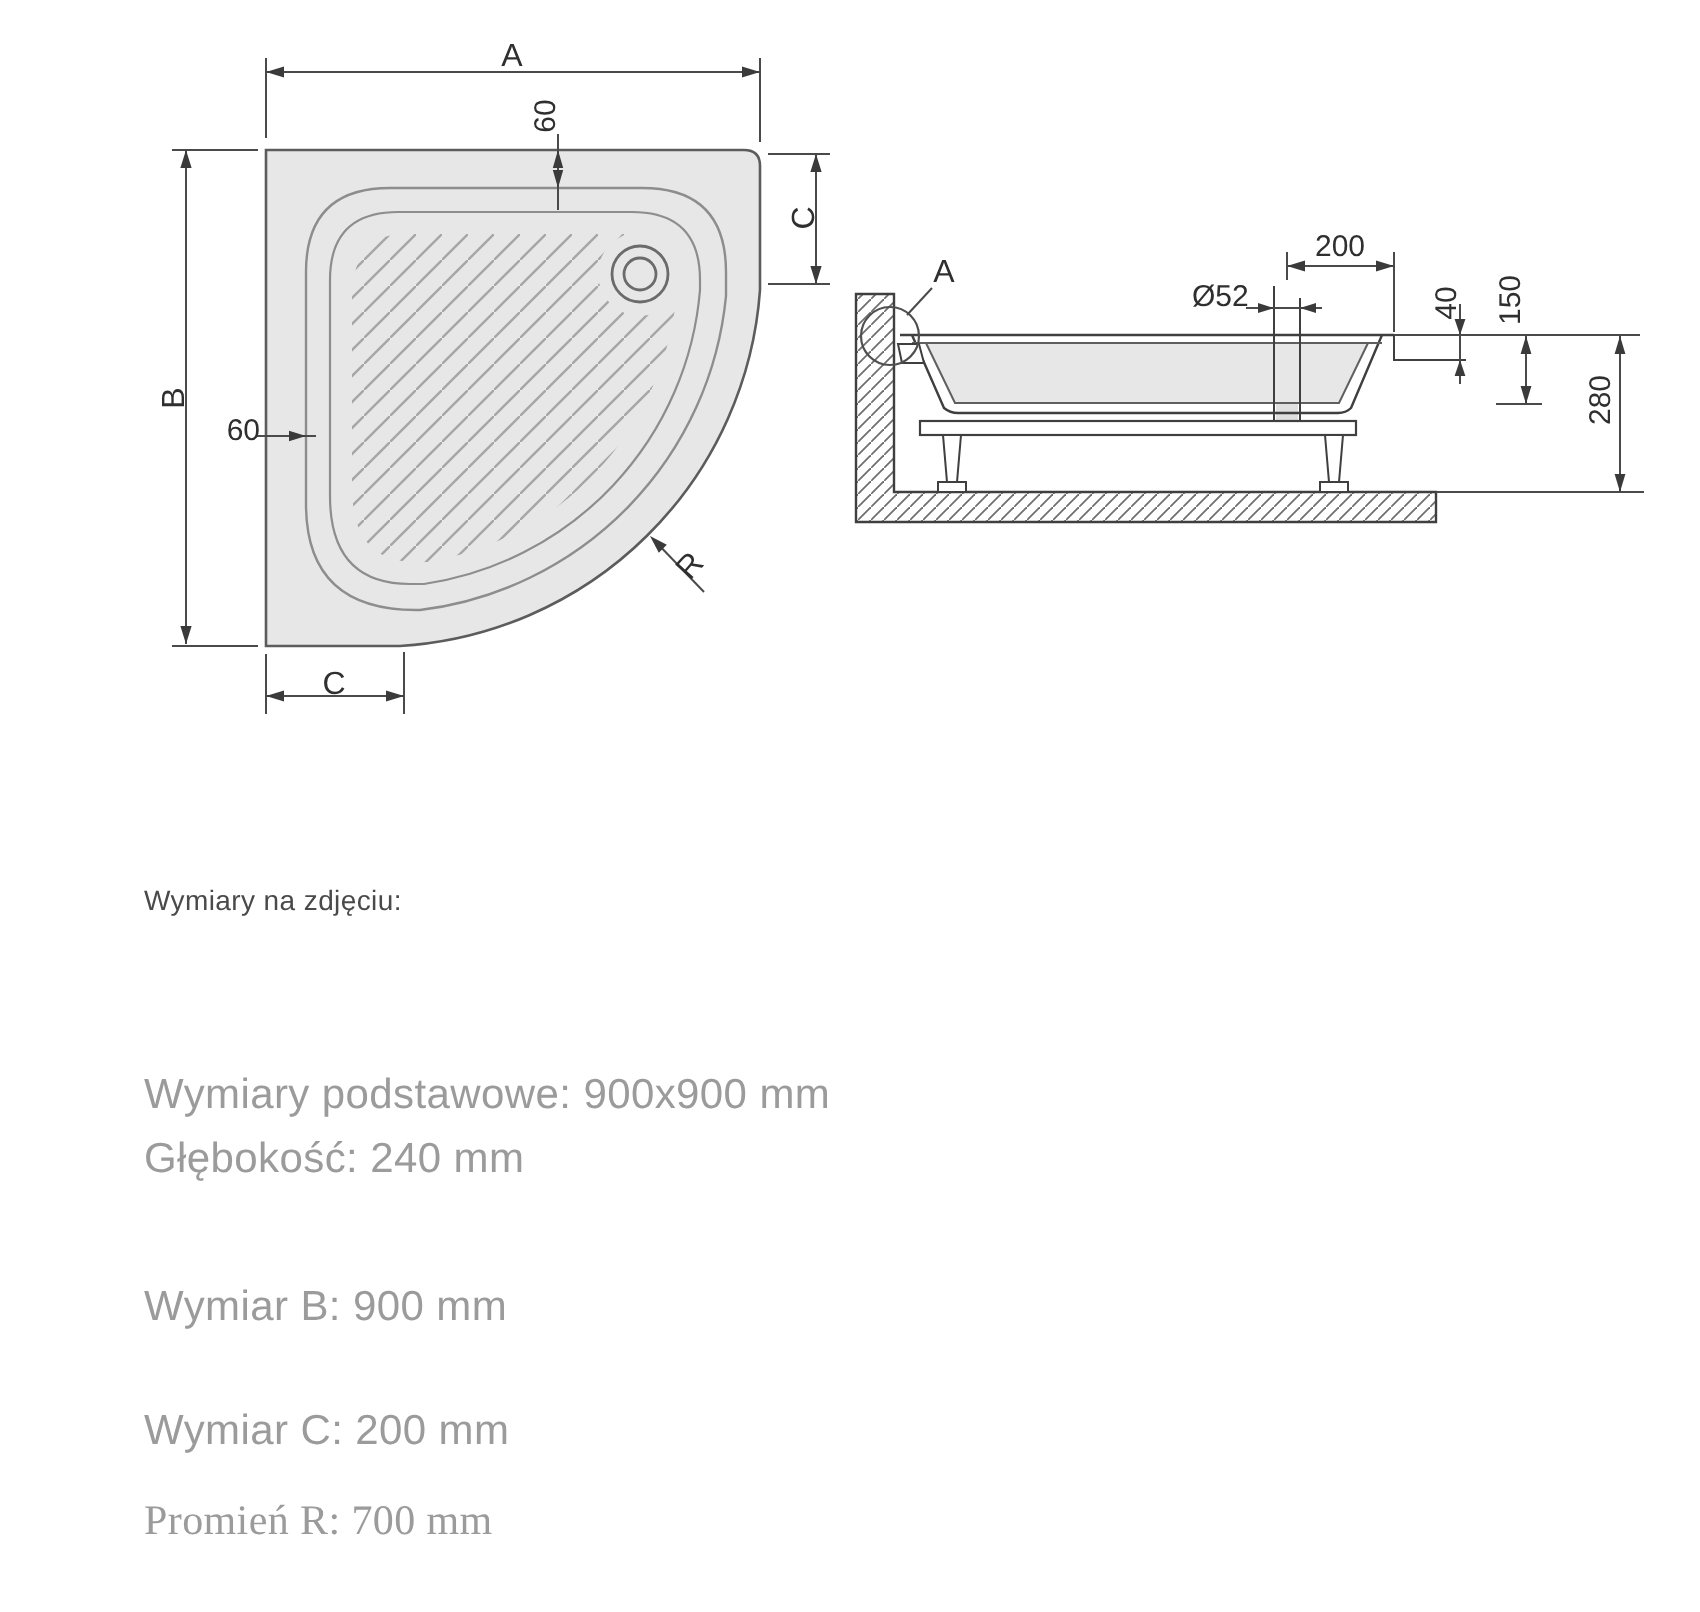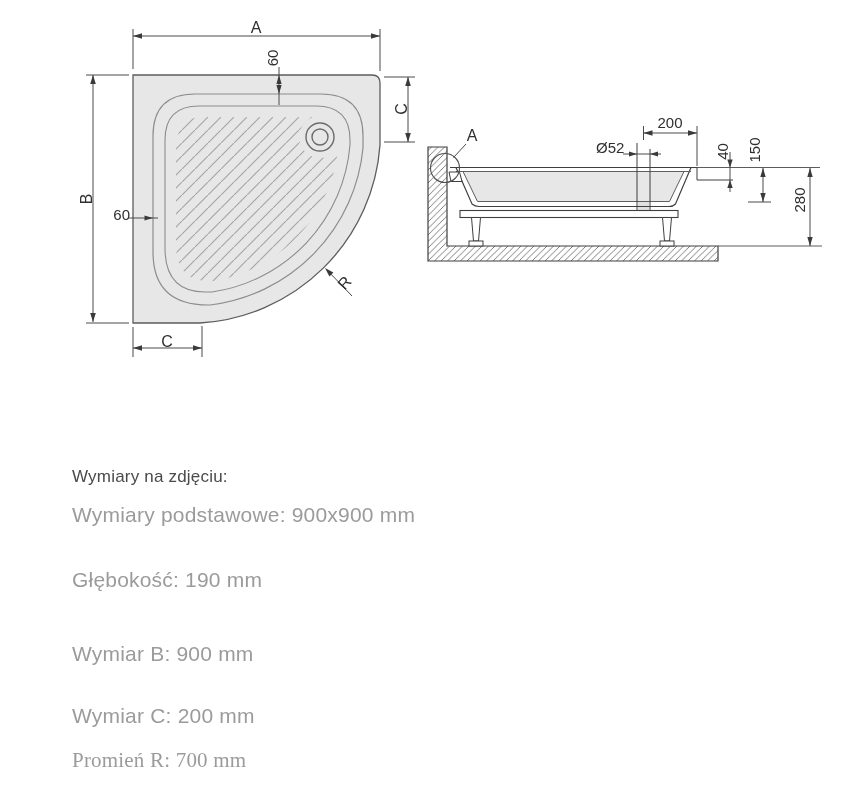--- a/index.html
+++ b/index.html
@@ -8,28 +8,28 @@
     font-family:"Liberation Sans", sans-serif; overflow:hidden;
   }
   .drawing-svg { position:absolute; left:0; top:0; }
   svg text {
     font-family:"Liberation Sans", sans-serif;
     fill:#2f2f2f;
   }
   .dim-num { font-size:15px; }
   .dim-letter { font-size:16px; }
   .specs-heading {
-    position:absolute; left:72px; top:467px;
-    font-size:17px; color:#4a4a4a; letter-spacing:0.2px;
+    position:absolute; left:72px; top:442px;
+    font-size:14px; color:#4a4a4a; letter-spacing:0.2px;
   }
   .spec-line {
     position:absolute; left:72px;
     font-size:21px; color:#9b9b9b; letter-spacing:0.2px;
   }
-  .spec-0 { top:503px; } .spec-1 { top:568px; } .spec-2 { top:613px; }
+  .spec-0 { top:536px; } .spec-1 { top:568px; } .spec-2 { top:613px; }
   .spec-3 { top:642px; } .spec-4 { top:704px; } .spec-5 { top:748px;font-family:Liberation Serif, serif; }
 </style>
 </head>
 <body>
 
 <div class="canvas">
 
   <svg class="drawing-svg" width="850" height="440" viewBox="0 0 850 440">
     <defs>
       <pattern id="wallHatch" width="6.5" height="6.5" patternUnits="userSpaceOnUse">
@@ -169,18 +169,18 @@
         <line x1="810" y1="168" x2="810" y2="246"></line>
         <polygon points="810,168 807.3,177 812.7,177" fill="#3a3a3a" stroke="none"></polygon>
         <polygon points="810,246 807.3,237 812.7,237" fill="#3a3a3a" stroke="none"></polygon>
       </g>
       <text class="dim-num" x="805" y="200" transform="rotate(-90 805 200)" text-anchor="middle">280</text>
     </g>
   </svg>
 
   <div class="specs-heading">Wymiary na zdjęciu:</div>
   <div class="spec-line spec-0">Wymiary podstawowe: 900x900 mm</div>
-  <div class="spec-line spec-1">Głębokość: 190 mm</div>
+  <div class="spec-line spec-1">Głębokość: 240 mm</div>
   <div class="spec-line spec-3">Wymiar B: 900 mm</div>
   <div class="spec-line spec-4">Wymiar C: 200 mm</div>
   <div class="spec-line spec-5">Promień R: 700 mm</div>
 
 </div>
 
 </body></html>

